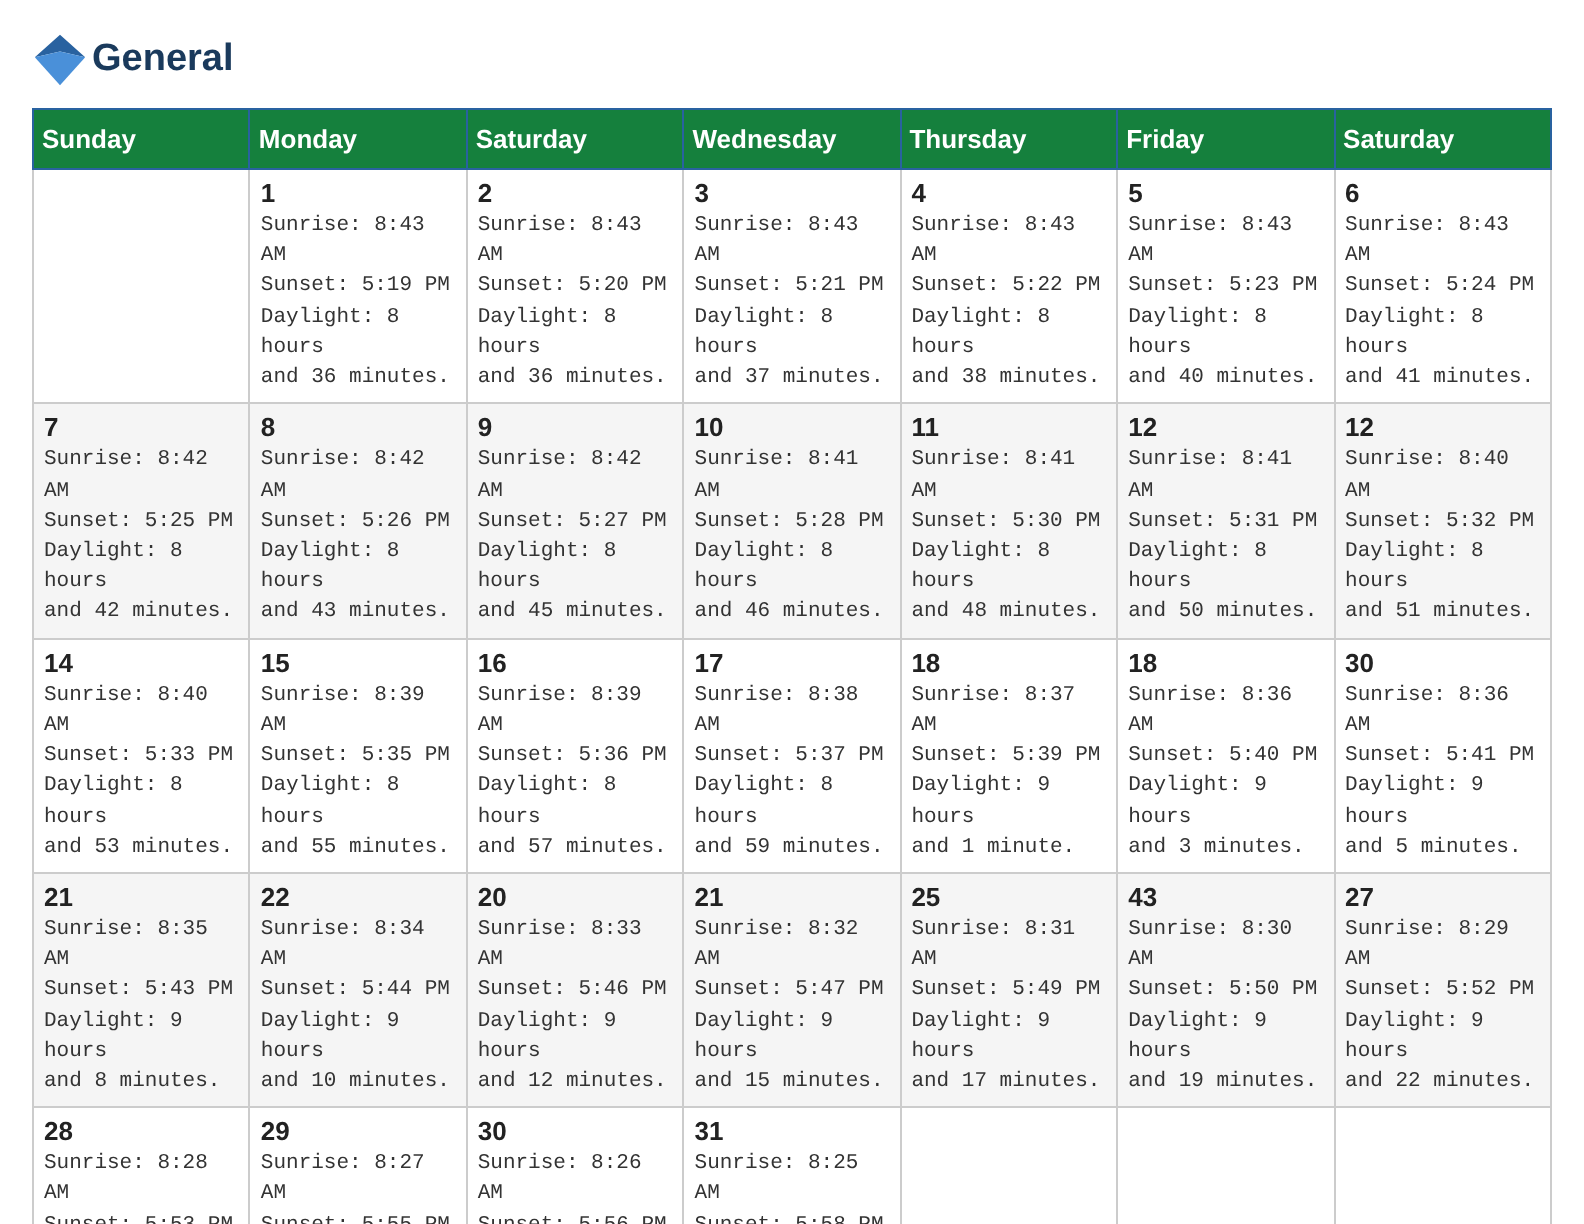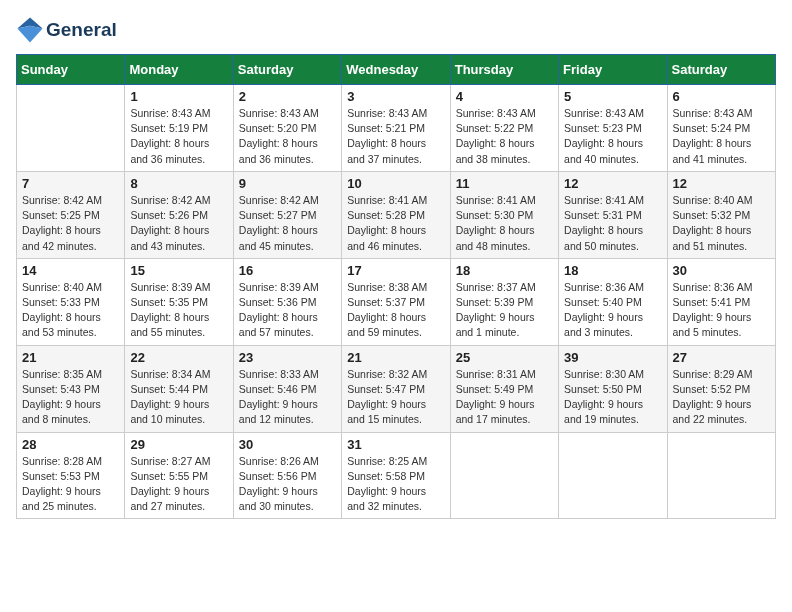--- a/index.html
+++ b/index.html
@@ -74,20 +74,21 @@
       font-size: 13px;
       font-weight: bold;
       color: #222;
       display: block;
       margin-bottom: 2px;
     }
     .cell-content {
       font-size: 10.5px;
       line-height: 1.45;
       color: #333;
+      font-family: Liberation Mono, monospace;
     }
     .empty-cell {
       background: #fff;
     }
   </style>
 </head>
 <body>
 
 <div class="header">
   <div class="logo">
@@ -204,33 +205,33 @@
       <tr>
         <td>
           <span class="day-number">21</span>
           <div class="cell-content">Sunrise: 8:35 AM<br>Sunset: 5:43 PM<br>Daylight: 9 hours<br>and 8 minutes.</div>
         </td>
         <td>
           <span class="day-number">22</span>
           <div class="cell-content">Sunrise: 8:34 AM<br>Sunset: 5:44 PM<br>Daylight: 9 hours<br>and 10 minutes.</div>
         </td>
         <td>
-          <span class="day-number">23</span>
+          <span class="day-number">20</span>
           <div class="cell-content">Sunrise: 8:33 AM<br>Sunset: 5:46 PM<br>Daylight: 9 hours<br>and 12 minutes.</div>
         </td>
         <td>
           <span class="day-number">21</span>
           <div class="cell-content">Sunrise: 8:32 AM<br>Sunset: 5:47 PM<br>Daylight: 9 hours<br>and 15 minutes.</div>
         </td>
         <td>
           <span class="day-number">25</span>
           <div class="cell-content">Sunrise: 8:31 AM<br>Sunset: 5:49 PM<br>Daylight: 9 hours<br>and 17 minutes.</div>
         </td>
         <td>
-          <span class="day-number">39</span>
+          <span class="day-number">43</span>
           <div class="cell-content">Sunrise: 8:30 AM<br>Sunset: 5:50 PM<br>Daylight: 9 hours<br>and 19 minutes.</div>
         </td>
         <td>
           <span class="day-number">27</span>
           <div class="cell-content">Sunrise: 8:29 AM<br>Sunset: 5:52 PM<br>Daylight: 9 hours<br>and 22 minutes.</div>
         </td>
       </tr>
       <tr>
         <td>
           <span class="day-number">28</span>

